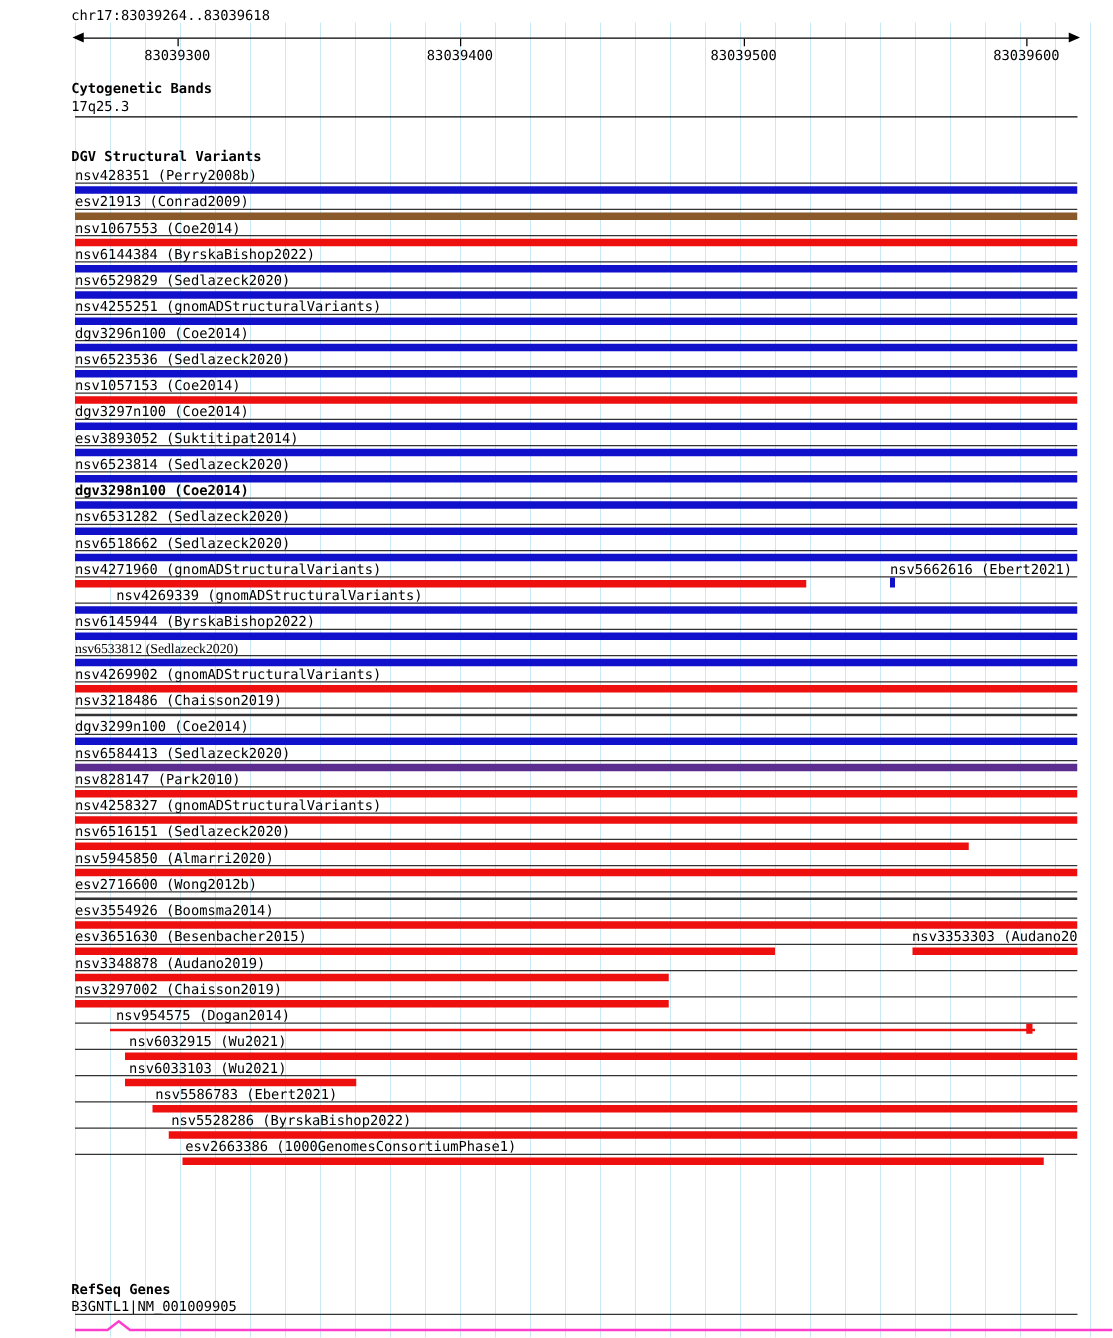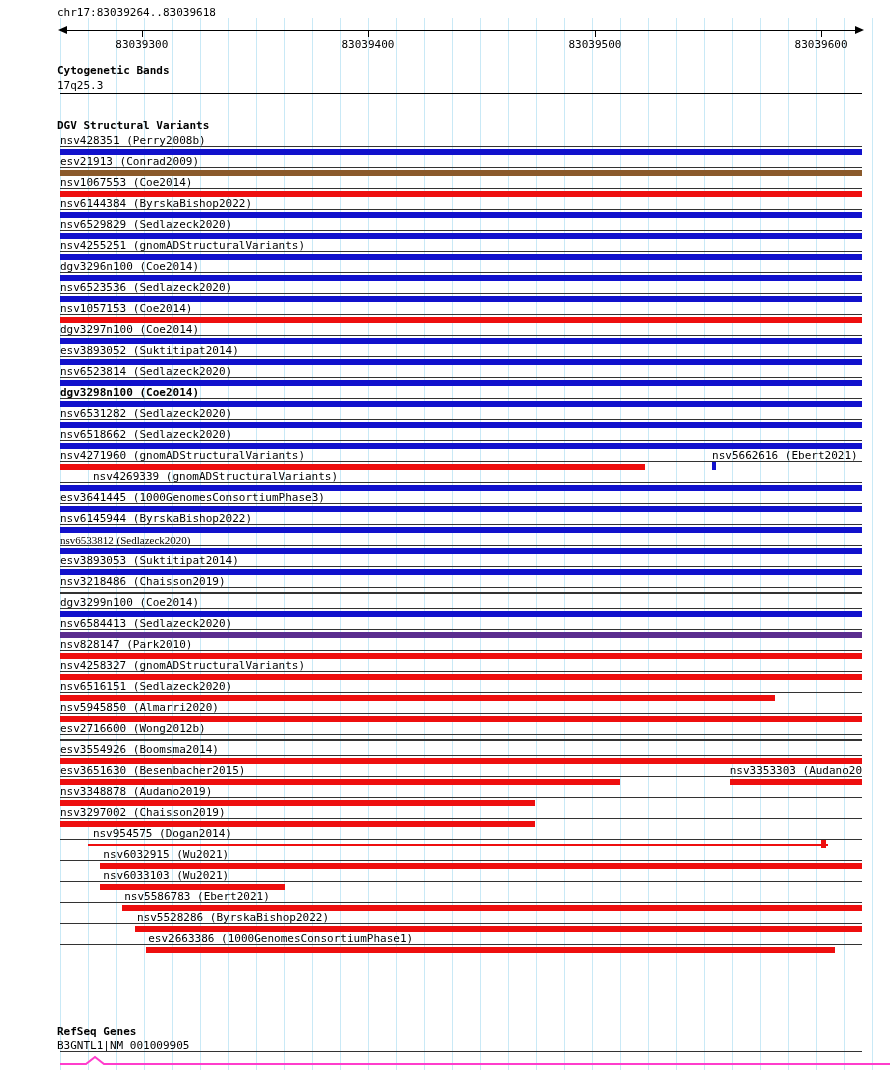--- a/index.html
+++ b/index.html
@@ -153,37 +153,32 @@
         <span class="track-label" style="left: 81.3%;">nsv5662616 (Ebert2021)</span>
         <div class="track-bar" style="left: 81.3%; width: 0.5%; background: rgb(17, 17, 204); height: 8px; top: 12px;"></div>
       </div>
       <div class="track-row">
         <div class="row-rule"></div>
         <span class="track-label" style="left: 0%; padding-left: 33px;">nsv4269339 (gnomADStructuralVariants)</span>
         <div class="track-bar" style="left: 0%; width: 100%; background: rgb(17, 17, 204);"></div>
       </div>
       <div class="track-row">
         <div class="row-rule"></div>
-        <span class="track-label" style="left: 0%;">esv3641445 (1000GenomesConsortiumPhase3)</span>
-        <div class="track-bar" style="left: 0%; width: 100%; background: rgb(17, 17, 204);"></div>
-      </div>
-      <div class="track-row">
-        <div class="row-rule"></div>
         <span class="track-label" style="left: 0%;">nsv6145944 (ByrskaBishop2022)</span>
         <div class="track-bar" style="left: 0%; width: 100%; background: rgb(17, 17, 204);"></div>
       </div>
       <div class="track-row">
         <div class="row-rule"></div>
         <span class="track-label" style="left: 0%; font-family: Liberation Serif, serif;">nsv6533812 (Sedlazeck2020)</span>
         <div class="track-bar" style="left: 0%; width: 100%; background: rgb(17, 17, 204);"></div>
       </div>
       <div class="track-row">
         <div class="row-rule"></div>
-        <span class="track-label" style="left: 0%;">esv3893053 (Suktitipat2014)</span>
-        <div class="track-bar" style="left: 0%; width: 100%; background: rgb(17, 17, 204);"></div>
+        <span class="track-label" style="left: 0%;">nsv4269902 (gnomADStructuralVariants)</span>
+        <div class="track-bar" style="left: 0%; width: 100%; background: rgb(238, 15, 15);"></div>
       </div>
       <div class="track-row">
         <div class="row-rule"></div>
         <span class="track-label" style="left: 0%;">nsv3218486 (Chaisson2019)</span>
         <div class="track-line" style="left: 0%; width: 100%; background: rgb(51, 51, 51);"></div>
       </div>
       <div class="track-row">
         <div class="row-rule"></div>
         <span class="track-label" style="left: 0%;">dgv3299n100 (Coe2014)</span>
         <div class="track-bar" style="left: 0%; width: 100%; background: rgb(17, 17, 204);"></div>

